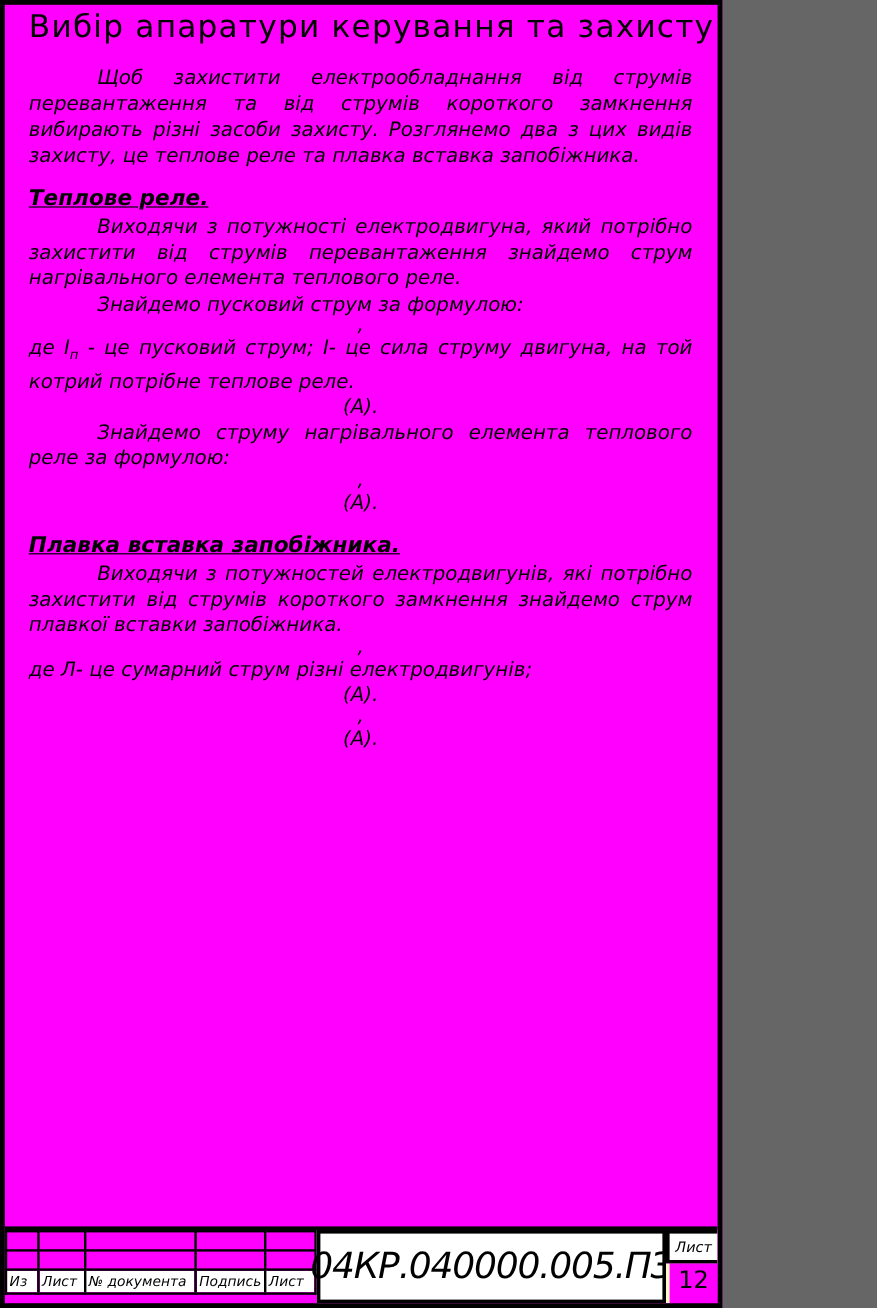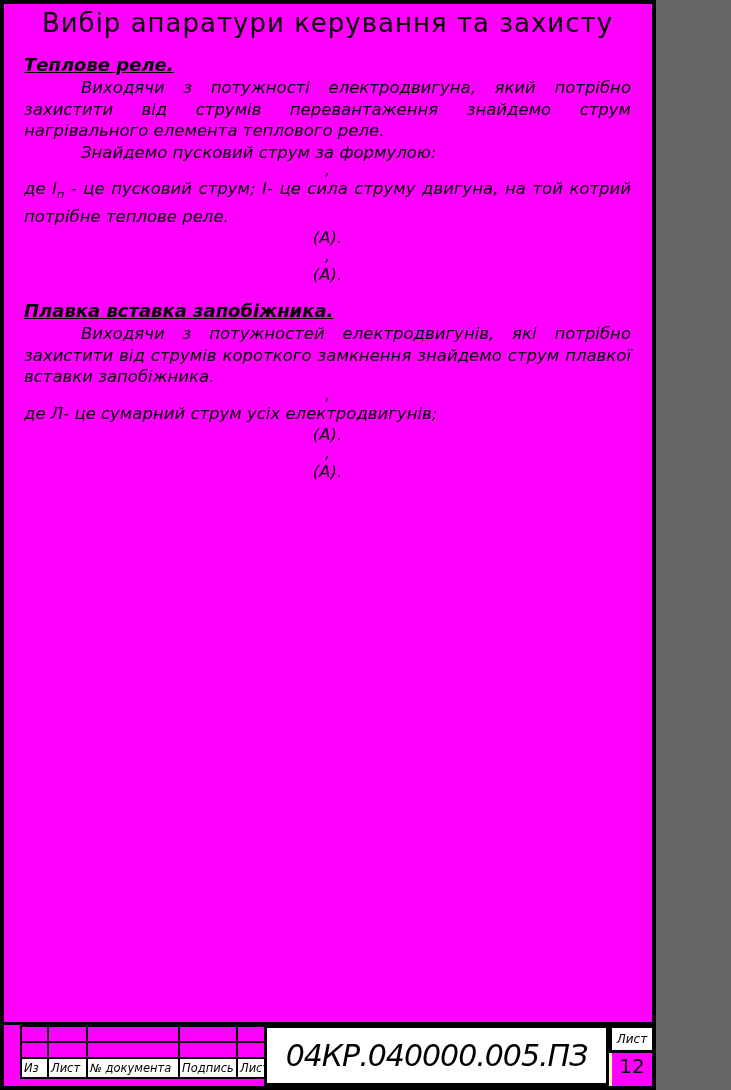--- a/index.html
+++ b/index.html
@@ -1,18 +1,18 @@
 <!DOCTYPE html>
 <html><head>
 <meta charset="utf-8">
 <style>
   html,body{margin:0;padding:0;background:#666;}
   .page{
     position:relative;
-    width:656px;height:1090px;
+    width:602px;height:1090px;
     background:#ff00ff;
     border:4px solid #000;
     box-sizing:border-box;
     font-family:"DejaVu Sans", sans-serif;
     color:#000;
     overflow:hidden;
   }
   .content{padding:2px 21px 0 20px;}
   .doc-title{
     text-align:center;
@@ -55,21 +55,21 @@
     font-style:italic;
   }
   
   .footer{
     position:absolute;left:0;right:0;bottom:0;
     height:64px;
     border-top:3px solid #000;
     box-sizing:border-box;
   }
   .tb-left{
-    position:absolute;left:16px;top:0;
+    position:absolute;left:0;top:0;
     border-collapse:collapse;
     table-layout:fixed;
   }
   .tb-left td{
     border:2px solid #000;
     padding:0;
     overflow:hidden;
   }
   .tb-left .empty-row td{
     background:#ff00ff;
@@ -119,34 +119,36 @@
   }
 </style>
 </head>
 <body>
 
 <div class="page">
   <div class="content">
 
     <div class="doc-title">Вибір апаратури керування та захисту</div>
 
+    <p class="para indent">Щоб захистити електрообладнання від струмів перевантаження та від струмів короткого замкнення вибирають різні засоби захисту. Розглянемо два з цих видів захисту, це теплове реле та плавка вставка запобіжника.</p>
 
     <div class="heading">Теплове реле.</div>
     <p class="para indent">Виходячи з потужності електродвигуна, який потрібно захистити від струмів перевантаження знайдемо струм нагрівального елемента теплового реле.</p>
     <p class="para indent">Знайдемо пусковий струм за формулою:</p>
     <div class="cline comma">,</div>
     <p class="para"><span>де І</span><sub class="sub">п</sub><span> - це пусковий струм; І- це сила струму двигуна, на той котрий потрібне теплове реле.</span></p>
     <div class="cline">(А).</div>
+    <p class="para indent">Знайдемо струму нагрівального елемента теплового реле за формулою:</p>
     <div class="cline comma">,</div>
     <div class="cline">(А).</div>
 
     <div class="heading">Плавка вставка запобіжника.</div>
     <p class="para indent">Виходячи з потужностей електродвигунів, які потрібно захистити від струмів короткого замкнення знайдемо струм плавкої вставки запобіжника.</p>
     <div class="cline comma">,</div>
-    <p class="para">де Л- це сумарний струм усіх електродвигунів;</p>
+    <p class="para">де Л- це сумарний струм різні електродвигунів;</p>
     <div class="cline">(А).</div>
     <div class="cline comma">,</div>
     <div class="cline">(А).</div>
 
   </div>
 
   <div class="footer">
     <table class="tb-left">
       <colgroup>
         <col style="width:27px">

